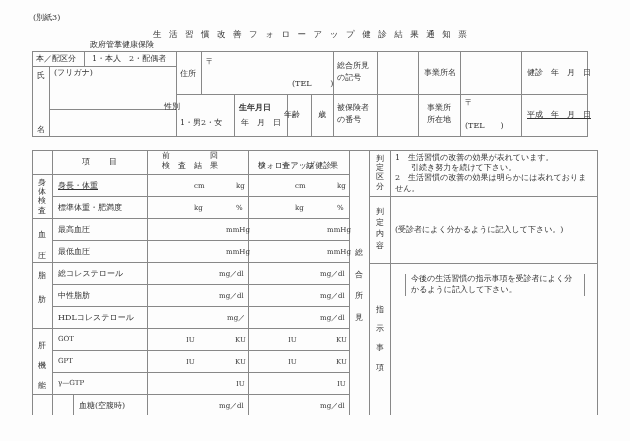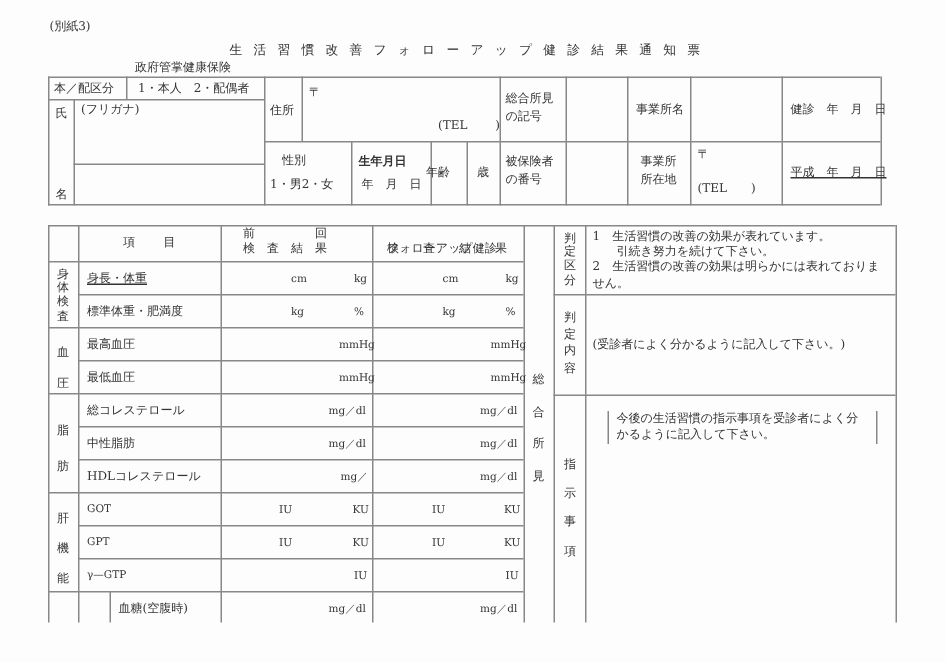--- a/index.html
+++ b/index.html
@@ -59,21 +59,21 @@
   <div style="position:absolute;left:202px;top:52px;width:130px;height:41px;"></div>
 
   <div class="t" style="left:337px;top:62px;">総合所見</div>
   <div class="t" style="left:337px;top:74px;">の記号</div>
   <div style="position:absolute;left:378px;top:52px;width:39px;height:41px;"></div>
 
   <div class="t" style="left:424px;top:69px;">事業所名</div>
   <div style="position:absolute;left:461px;top:52px;width:59px;height:41px;"></div>
   <div class="t" style="left:527px;top:69px;">健診　年　月　日</div>
 
-  <div class="t" style="left:188px;top:103px;">性別</div>
+  <div class="t" style="left:164px;top:103px;">性別</div>
   <div class="t" style="left:180px;top:119px;">1・男2・女</div>
   <div class="t" style="left:239px;top:103px;font-weight:bold;">生年月日</div>
   <div class="t" style="left:241px;top:119px;">年　月　日</div>
   <div class="t" style="left:284px;top:111px;">年齢</div>
   <div class="t" style="left:318px;top:111px;">歳</div>
 
   <div class="t" style="left:337px;top:104px;">被保険者</div>
   <div class="t" style="left:337px;top:116px;">の番号</div>
   <div style="position:absolute;left:378px;top:95px;width:39px;height:41px;"></div>
 
@@ -114,21 +114,21 @@
   <div class="h" style="left:369px;top:263px;width:228px;"></div>
 
   <div class="t" style="left:82px;top:158px;letter-spacing:1px;">項　　目</div>
   <div class="t" style="left:162px;top:152px;">前　　　　　回</div>
   <div class="t" style="left:162px;top:162px;">検　査　結　果</div>
   <div class="t" style="left:258px;top:162px;">フォローアップ健診</div>
   <div class="t" style="left:258px;top:162px;">検　　査　　結　　果</div>
 
   <div class="vt" style="left:37px;top:178px;">身体検査</div>
   <div class="vt" style="left:37px;top:225px;line-height:2.6;">血圧</div>
-  <div class="vt" style="left:37px;top:275px;line-height:3;text-align:center;">脂肪</div>
+  <div class="vt" style="left:37px;top:264px;line-height:3;text-align:center;">脂肪</div>
   <div class="vt" style="left:37px;top:336px;line-height:2.5;">肝機能</div>
 
   <div class="t" style="left:58px;top:182px;text-decoration:underline;">身長・体重</div>
   <div class="t" style="left:58px;top:204px;">標準体重・肥満度</div>
   <div class="t" style="left:58px;top:226px;">最高血圧</div>
   <div class="t" style="left:58px;top:248px;">最低血圧</div>
   <div class="t" style="left:58px;top:270px;">総コレステロール</div>
   <div class="t" style="left:58px;top:292px;">中性脂肪</div>
   <div class="t" style="left:58px;top:314px;">HDLコレステロール</div>
   <div class="t small" style="left:58px;top:336px;">GOT</div>

